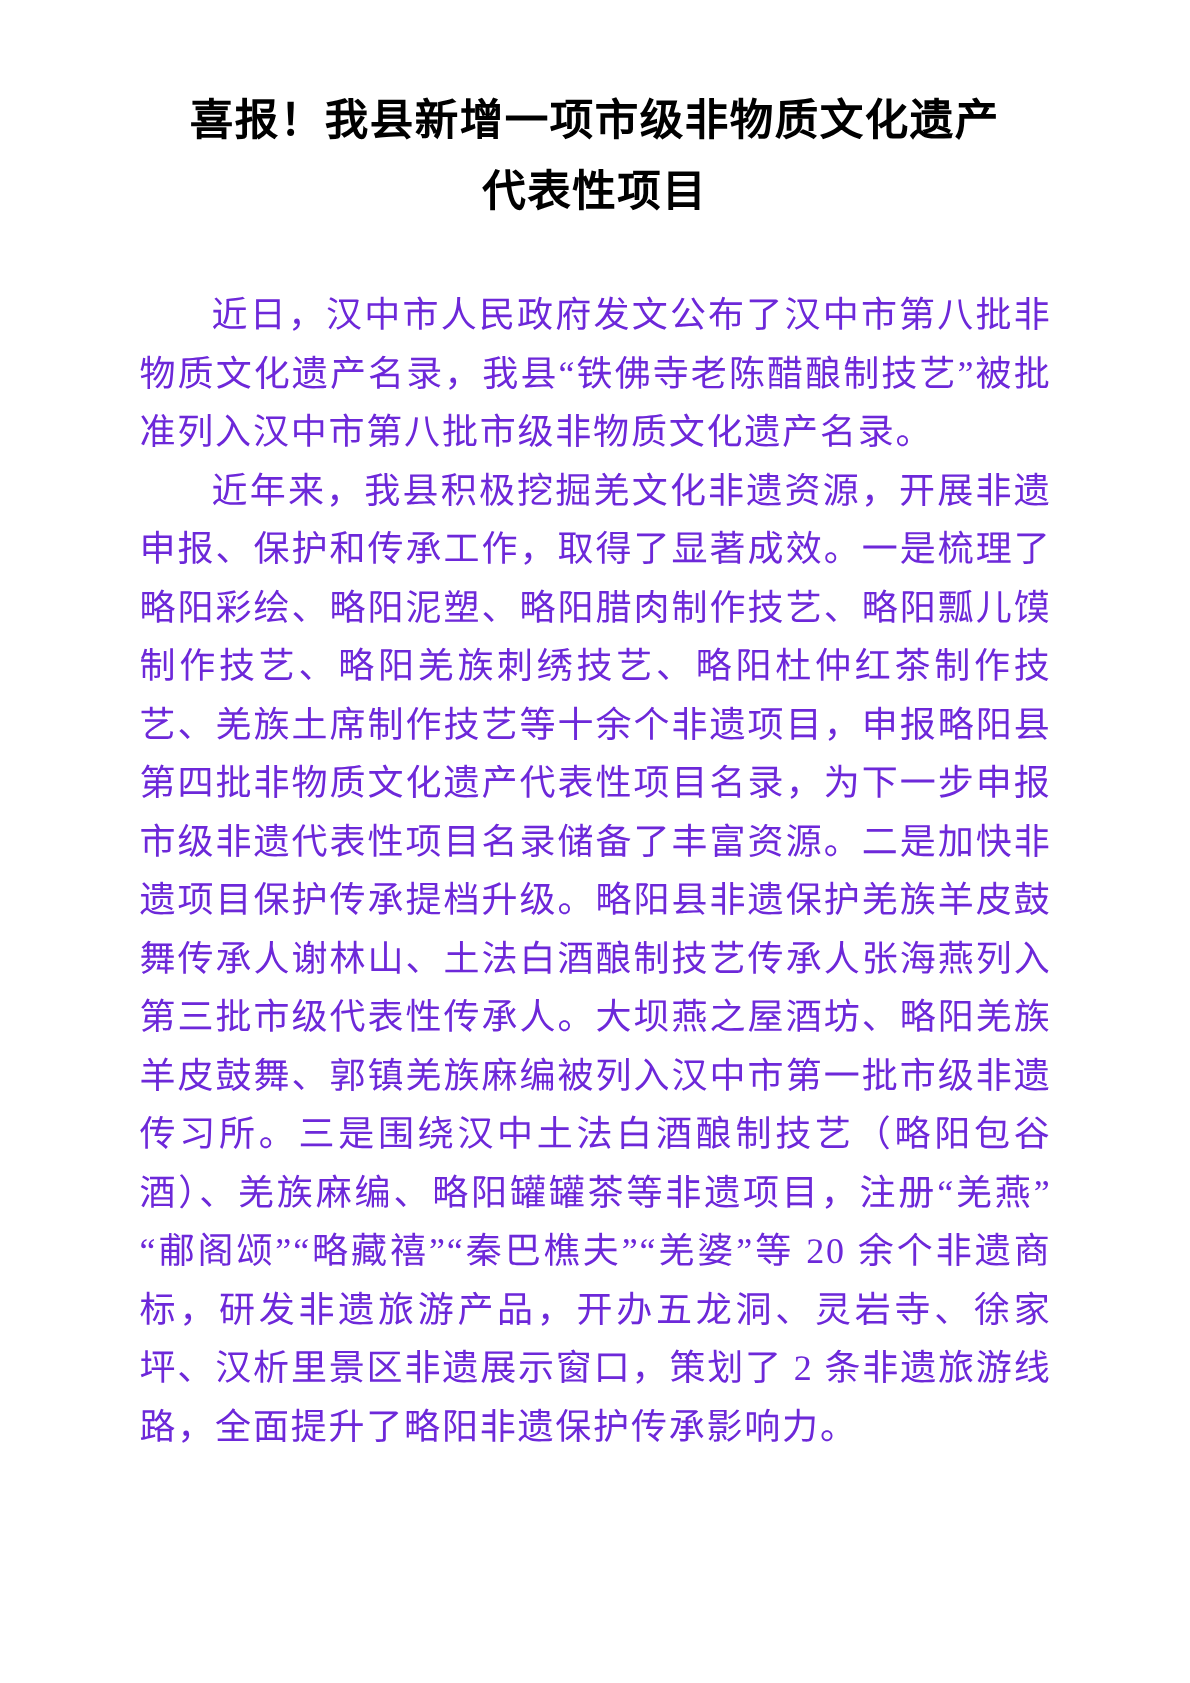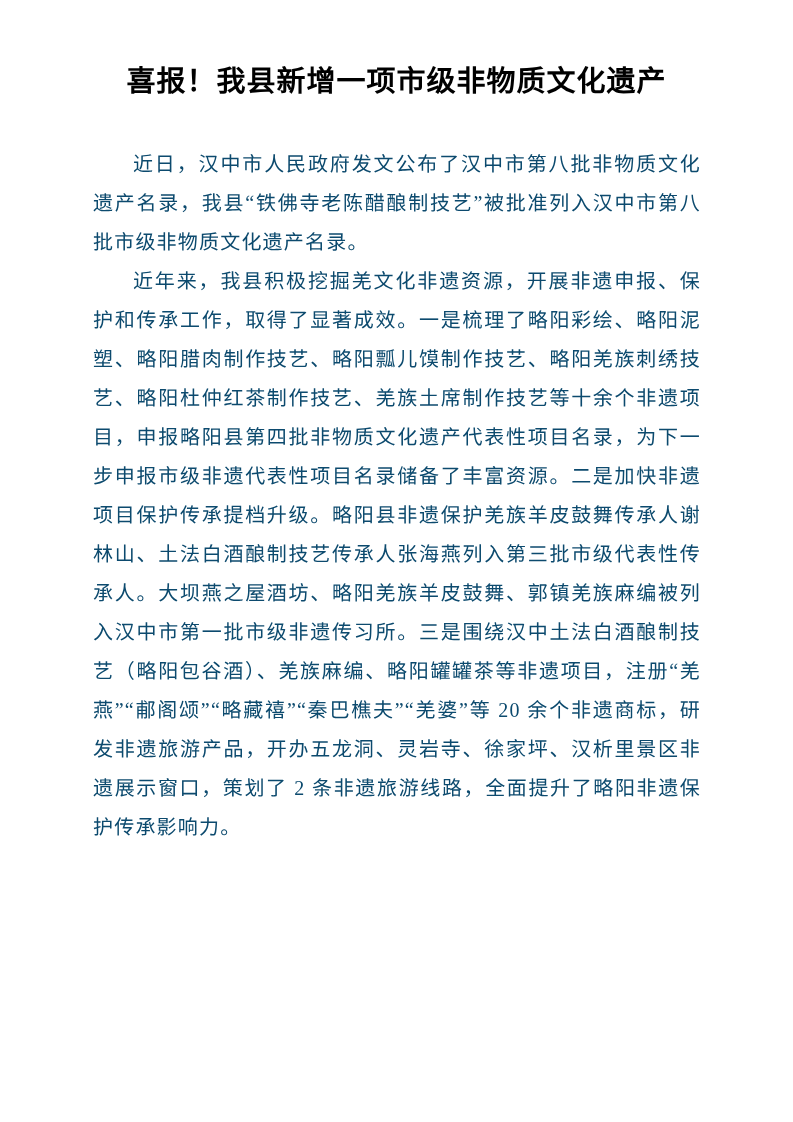--- a/index.html
+++ b/index.html
@@ -26,39 +26,40 @@
     font-weight: bold;
     letter-spacing: 1px;
     color: #000000;
   }
   .doc-title .title-line {
     display: block;
   }
   .doc-body {
     margin: 40px 0 0 93px;
     width: 608px;
-    font-size: 20px;
+    font-size: 24px;
     line-height: 39px;
     letter-spacing: 1.2px;
     text-align: justify;
     text-justify: inter-ideograph;
-    color: #0c4a6e;
+    color: #6d28d9;
   }
   .doc-body p {
     margin: 0;
     text-indent: 2em;
   }
 </style>
 </head>
 <body>
 
 <div class="page">
 
   <h1 class="doc-title">
     <span class="title-line">喜报！我县新增一项市级非物质文化遗产</span>
+    <span class="title-line">代表性项目</span>
   </h1>
 
   <div class="doc-body">
     <p>近日，汉中市人民政府发文公布了汉中市第八批非物质文化遗产名录，我县“铁佛寺老陈醋酿制技艺”被批准列入汉中市第八批市级非物质文化遗产名录。</p>
     <p>近年来，我县积极挖掘羌文化非遗资源，开展非遗申报、保护和传承工作，取得了显著成效。一是梳理了略阳彩绘、略阳泥塑、略阳腊肉制作技艺、略阳瓢儿馍制作技艺、略阳羌族刺绣技艺、略阳杜仲红茶制作技艺、羌族土席制作技艺等十余个非遗项目，申报略阳县第四批非物质文化遗产代表性项目名录，为下一步申报市级非遗代表性项目名录储备了丰富资源。二是加快非遗项目保护传承提档升级。略阳县非遗保护羌族羊皮鼓舞传承人谢林山、土法白酒酿制技艺传承人张海燕列入第三批市级代表性传承人。大坝燕之屋酒坊、略阳羌族羊皮鼓舞、郭镇羌族麻编被列入汉中市第一批市级非遗传习所。三是围绕汉中土法白酒酿制技艺（略阳包谷酒）、羌族麻编、略阳罐罐茶等非遗项目，注册“羌燕”“郙阁颂”“略藏禧”“秦巴樵夫”“羌婆”等 20 余个非遗商标，研发非遗旅游产品，开办五龙洞、灵岩寺、徐家坪、汉析里景区非遗展示窗口，策划了 2 条非遗旅游线路，全面提升了略阳非遗保护传承影响力。</p>
   </div>
 
 </div>
 
 </body></html>

